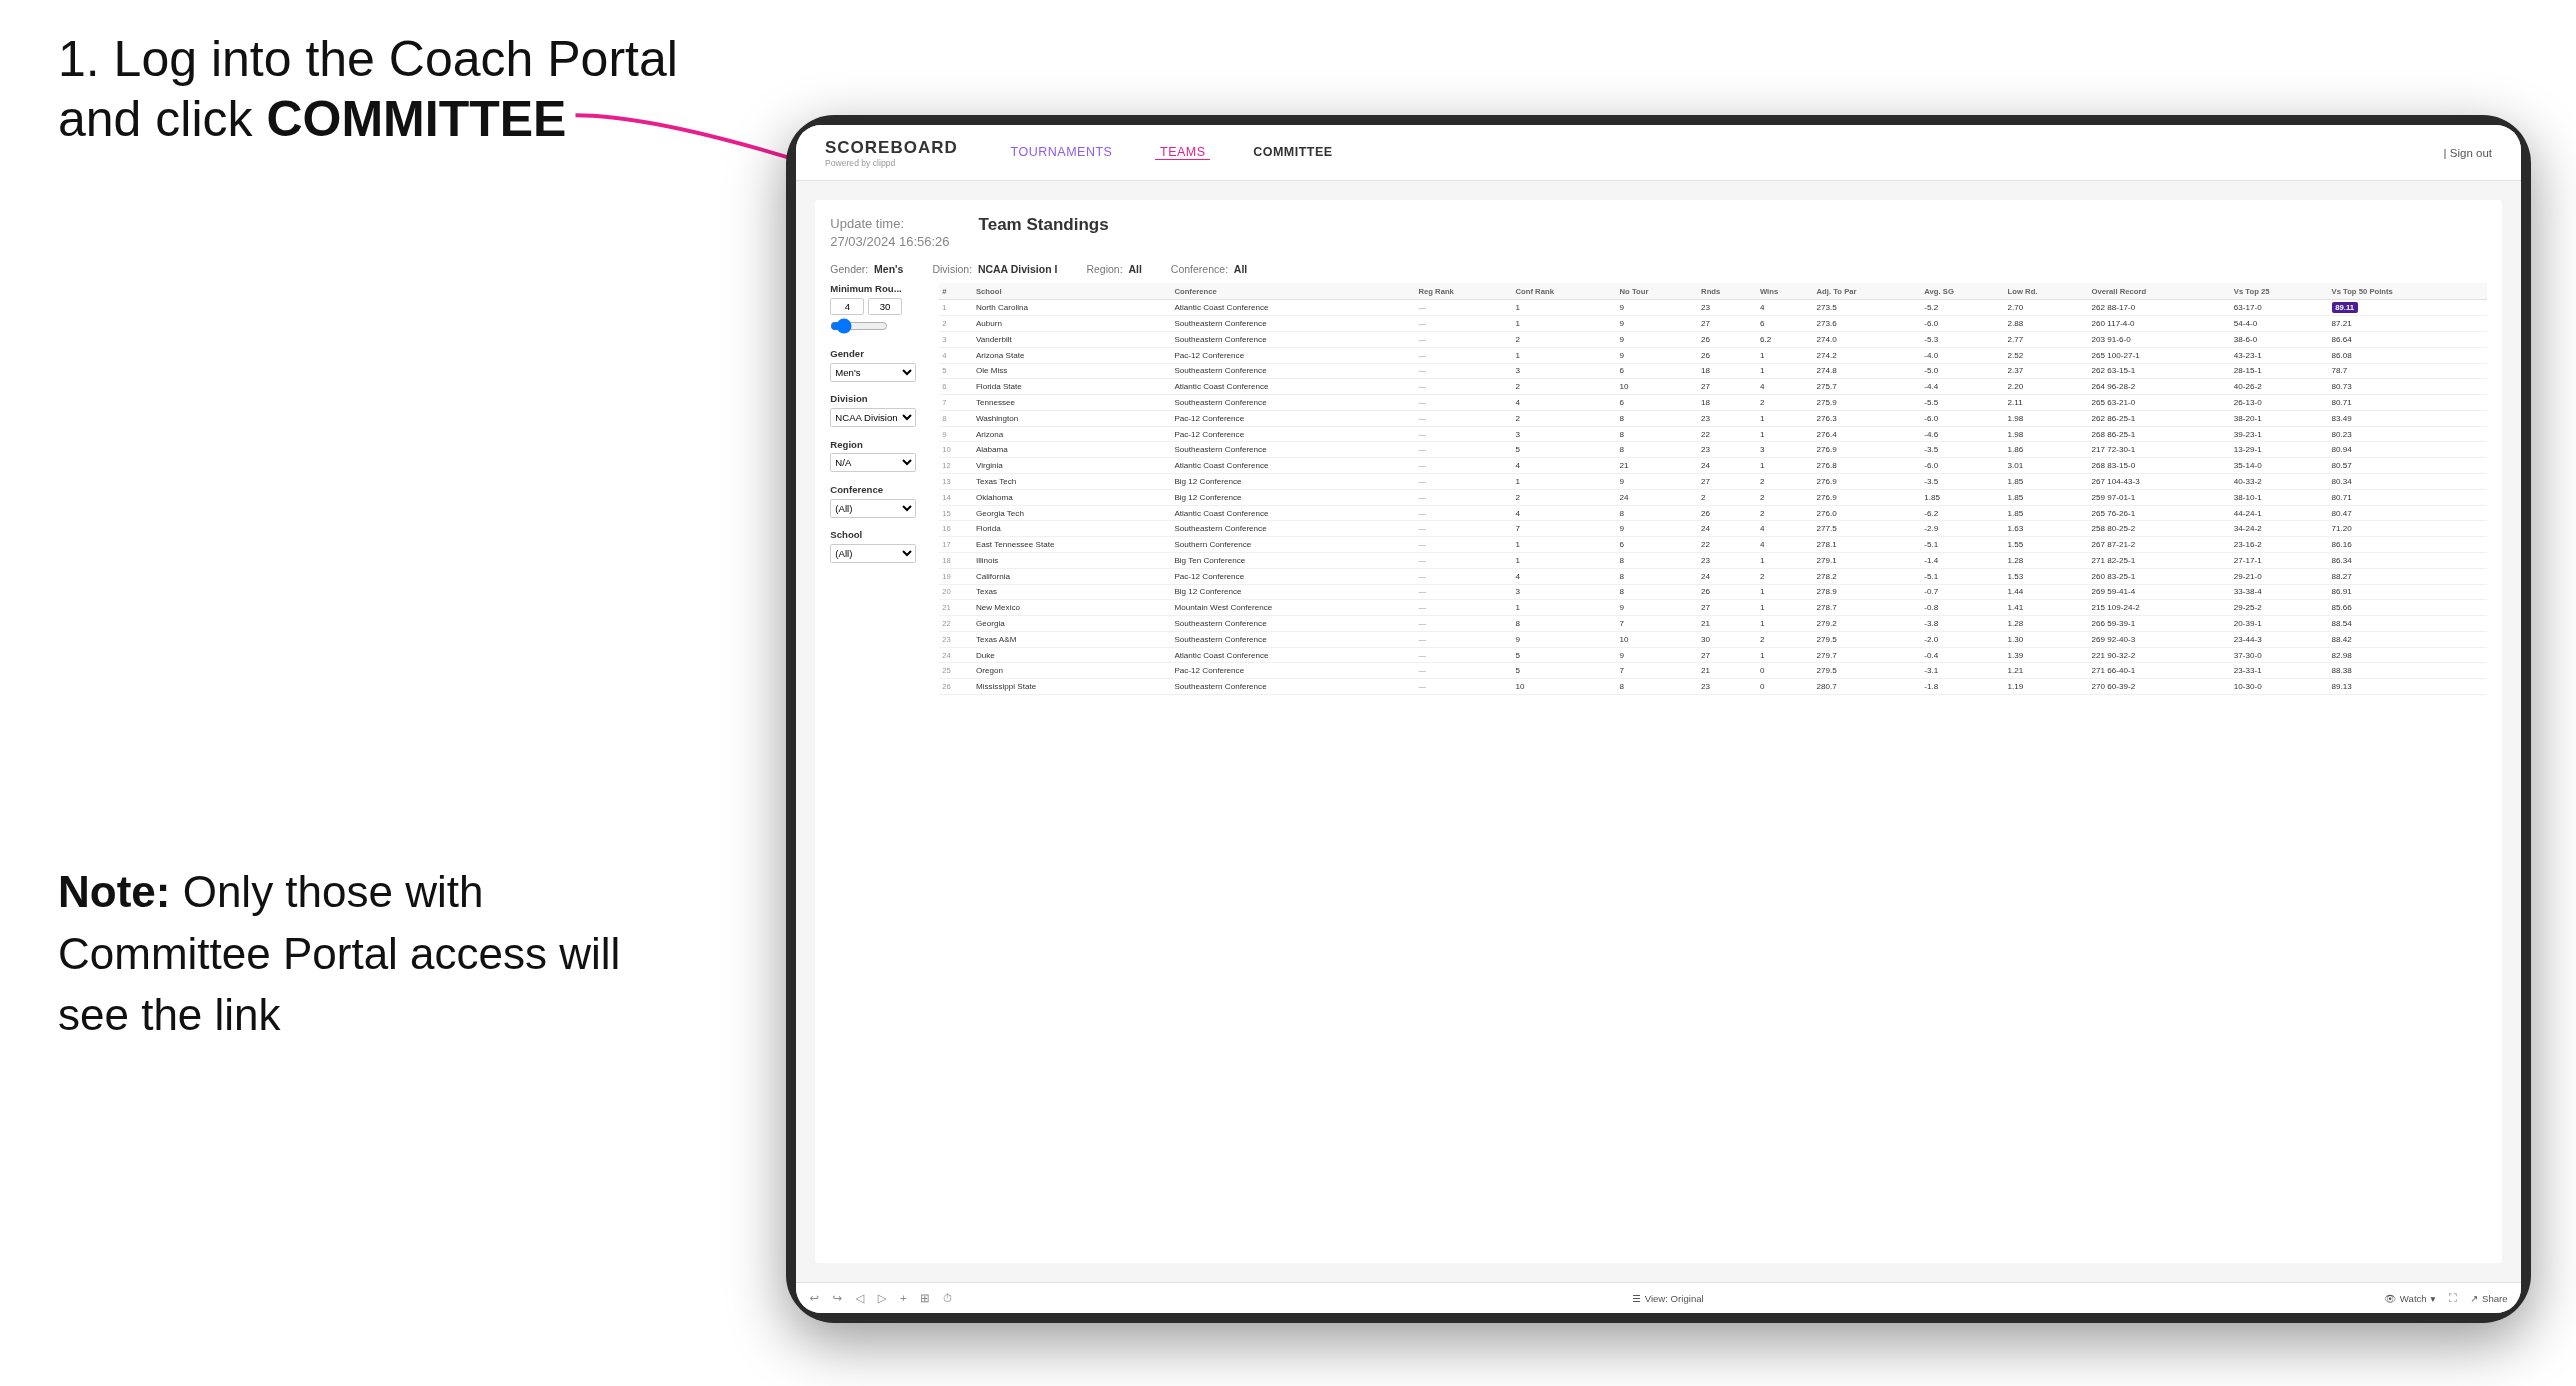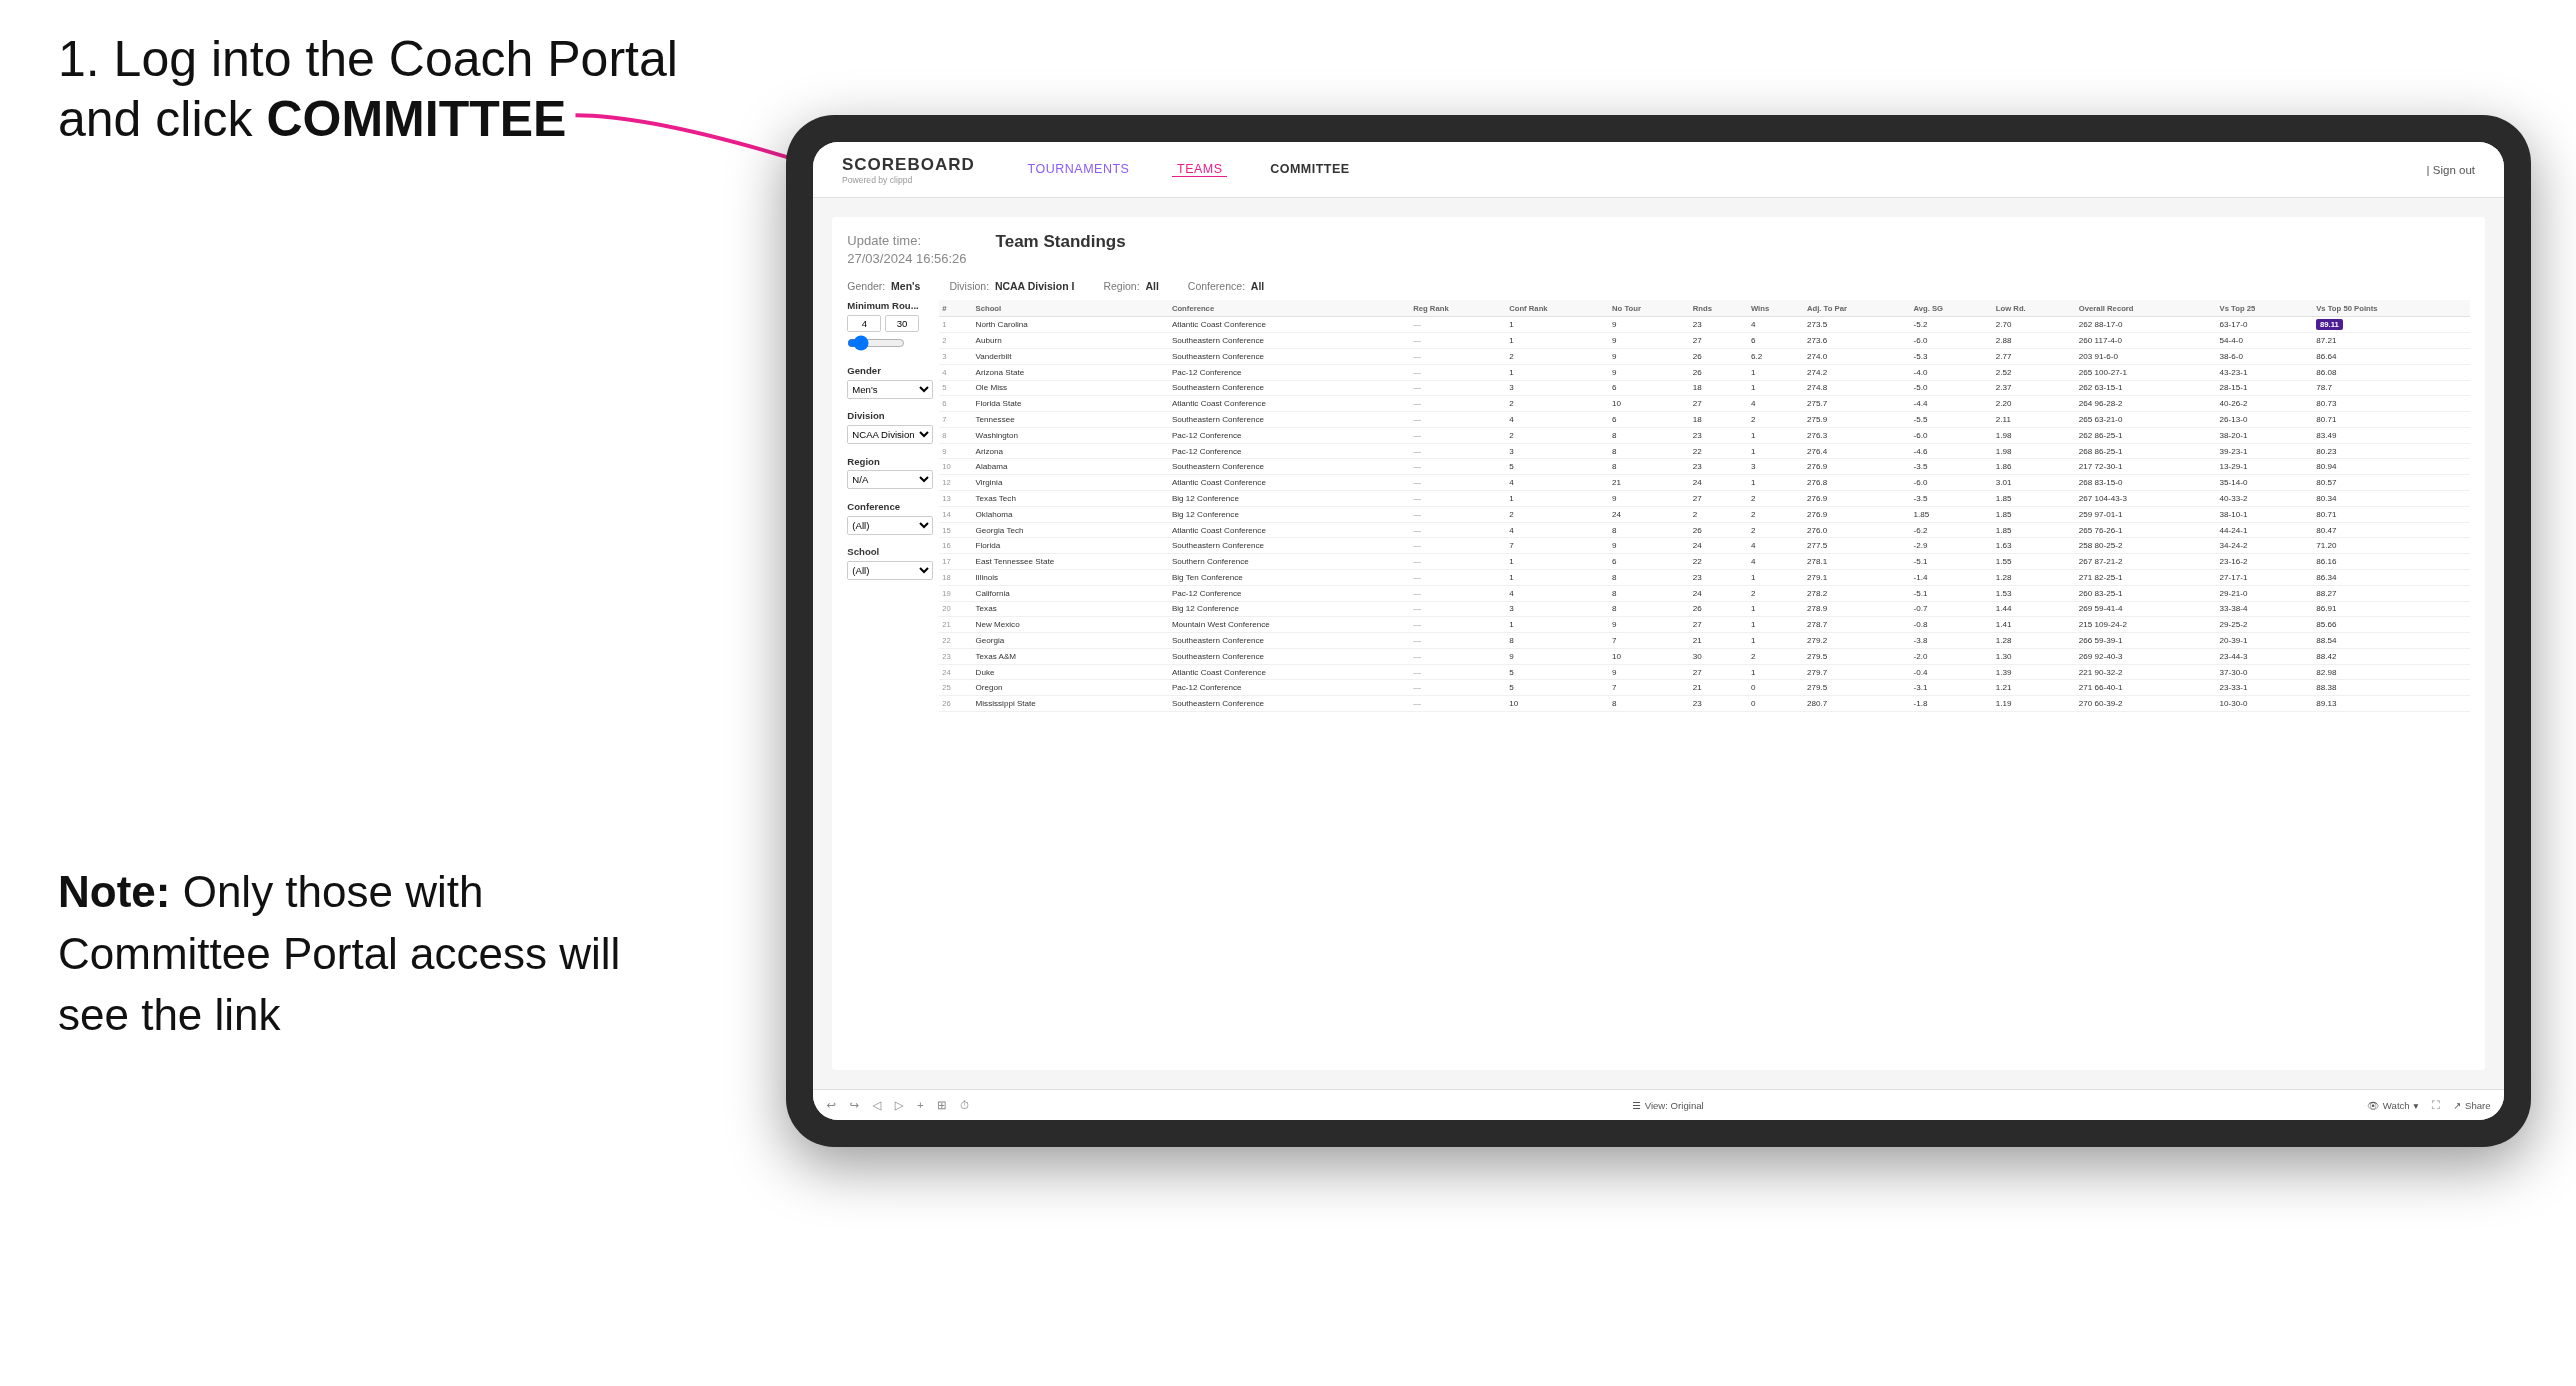--- a/index.html
+++ b/index.html
@@ -43,24 +43,24 @@
     .note-text strong {
       font-weight: 700;
     }
 
     
     .tablet-outer {
       position: absolute;
       top: 115px;
       left: 786px;
       width: 1745px;
-      height: 1032px;
+      height: 1208px;
       background: #2a2a2a;
       border-radius: 48px;
-      padding: 27px;
+      padding: 10px;
       box-shadow: 0 19px 58px rgba(0,0,0,0.4);
     }
 
     .tablet-screen {
       width: 100%;
       height: 100%;
       background: #f0f0f0;
       border-radius: 25px;
       overflow: hidden;
       display: flex;
@@ -224,21 +224,21 @@
       background: #fff;
     }
 
     .range-slider {
       width: 58px;
     }
 
     
     .content-body {
       display: flex;
-      gap: 6px;
+      gap: 23px;
       height: calc(100% - 77px);
     }
 
     .side-filters {
       width: 86px;
       flex-shrink: 0;
       font-size: 9.6px;
     }
 
     .filter-section {

